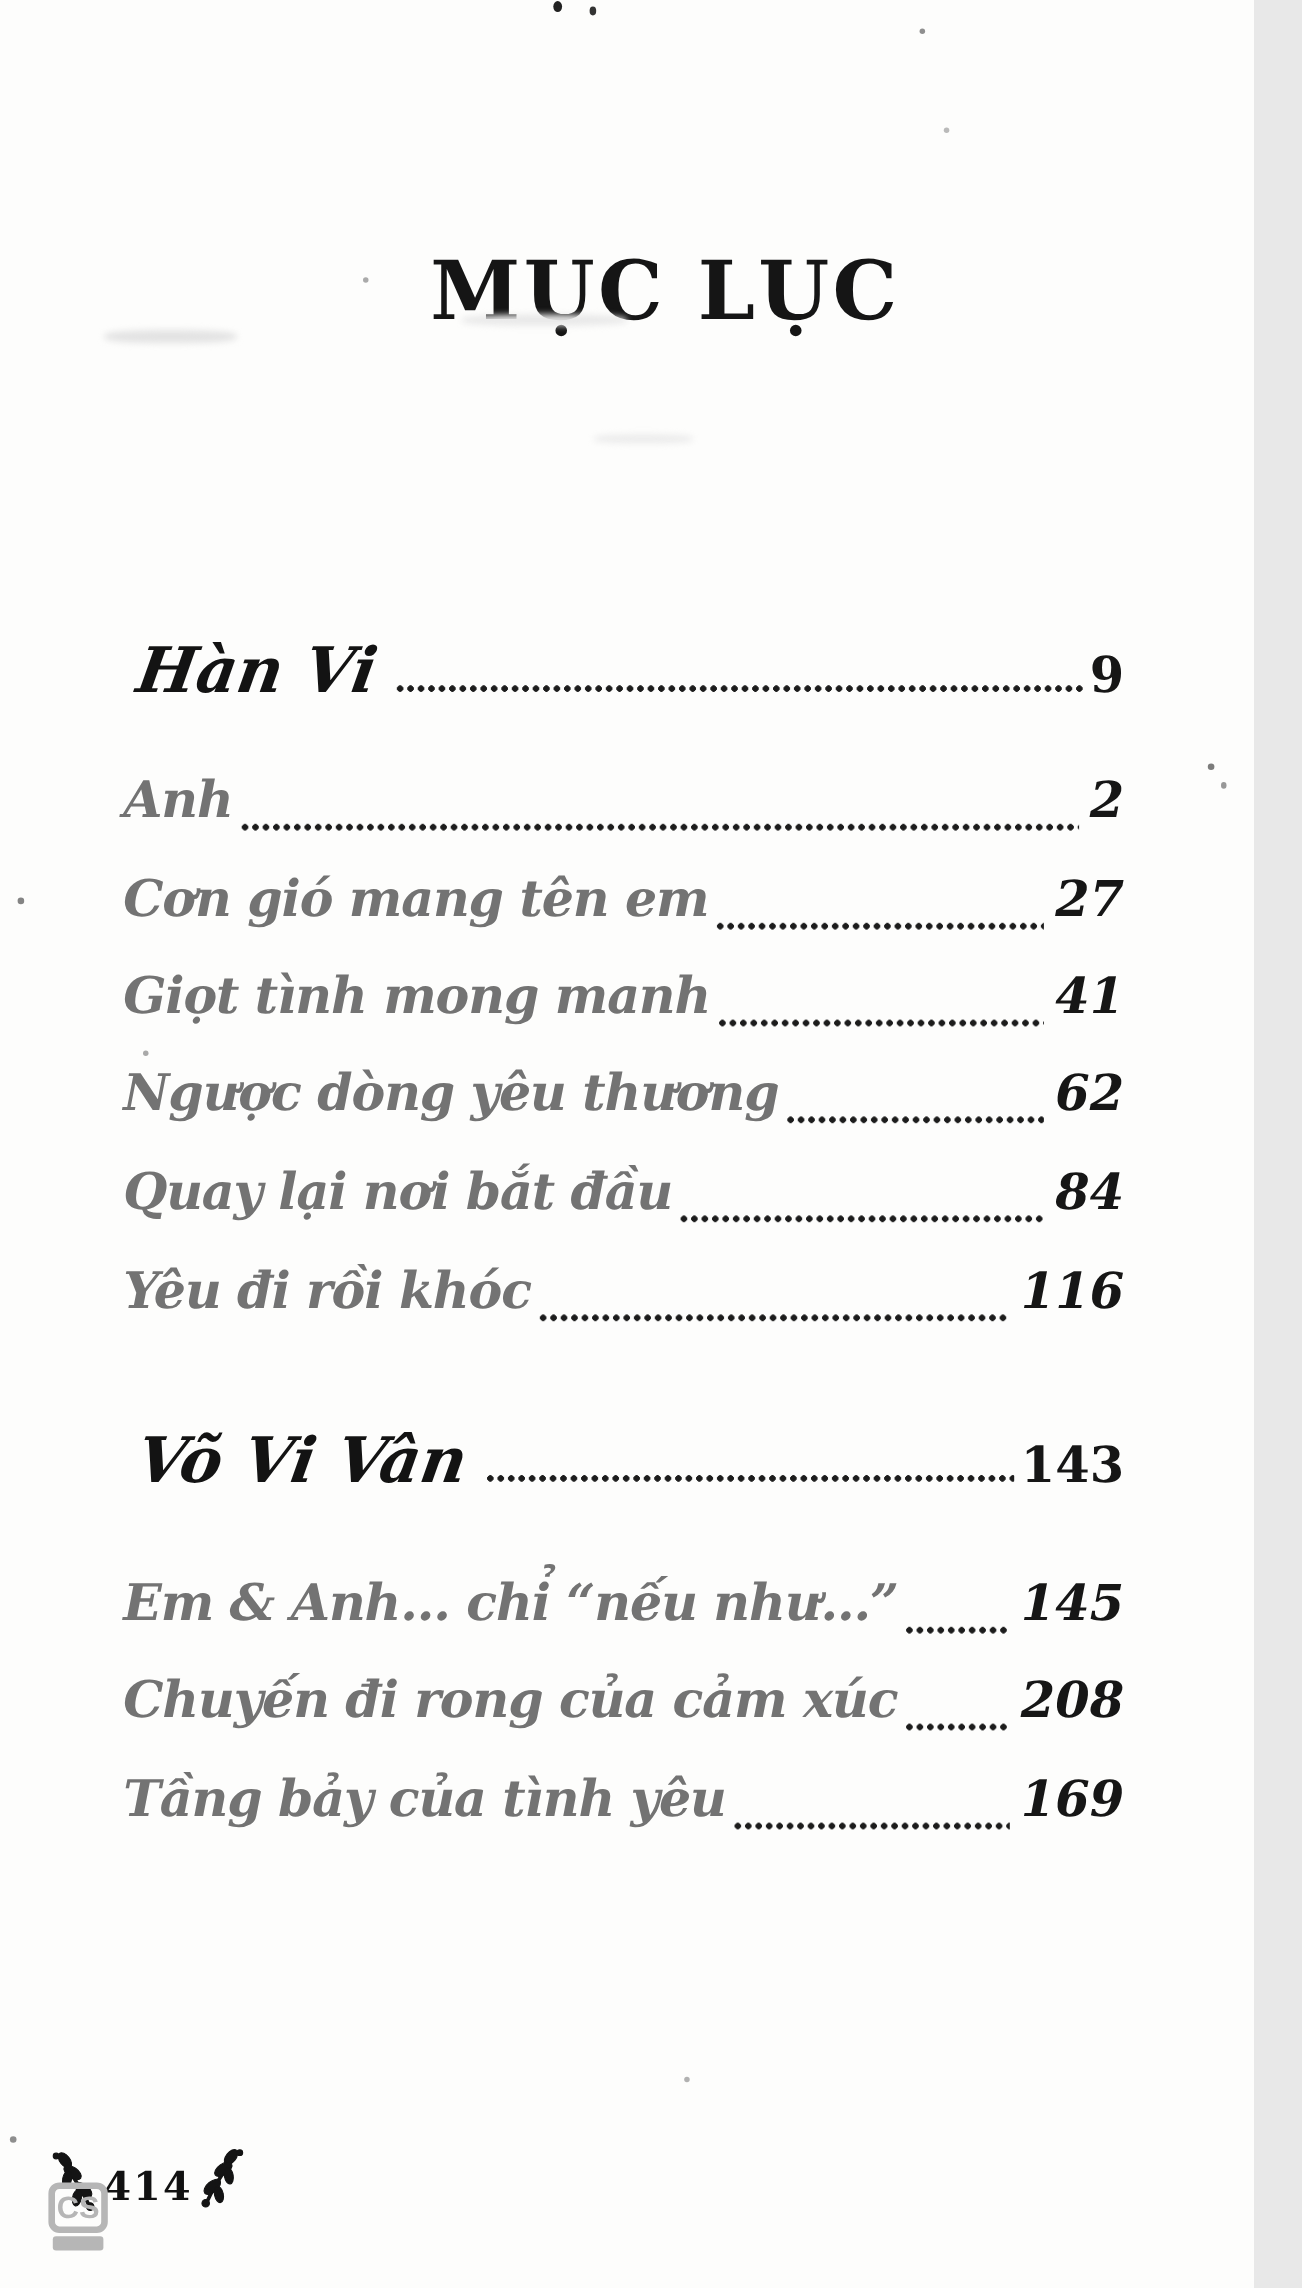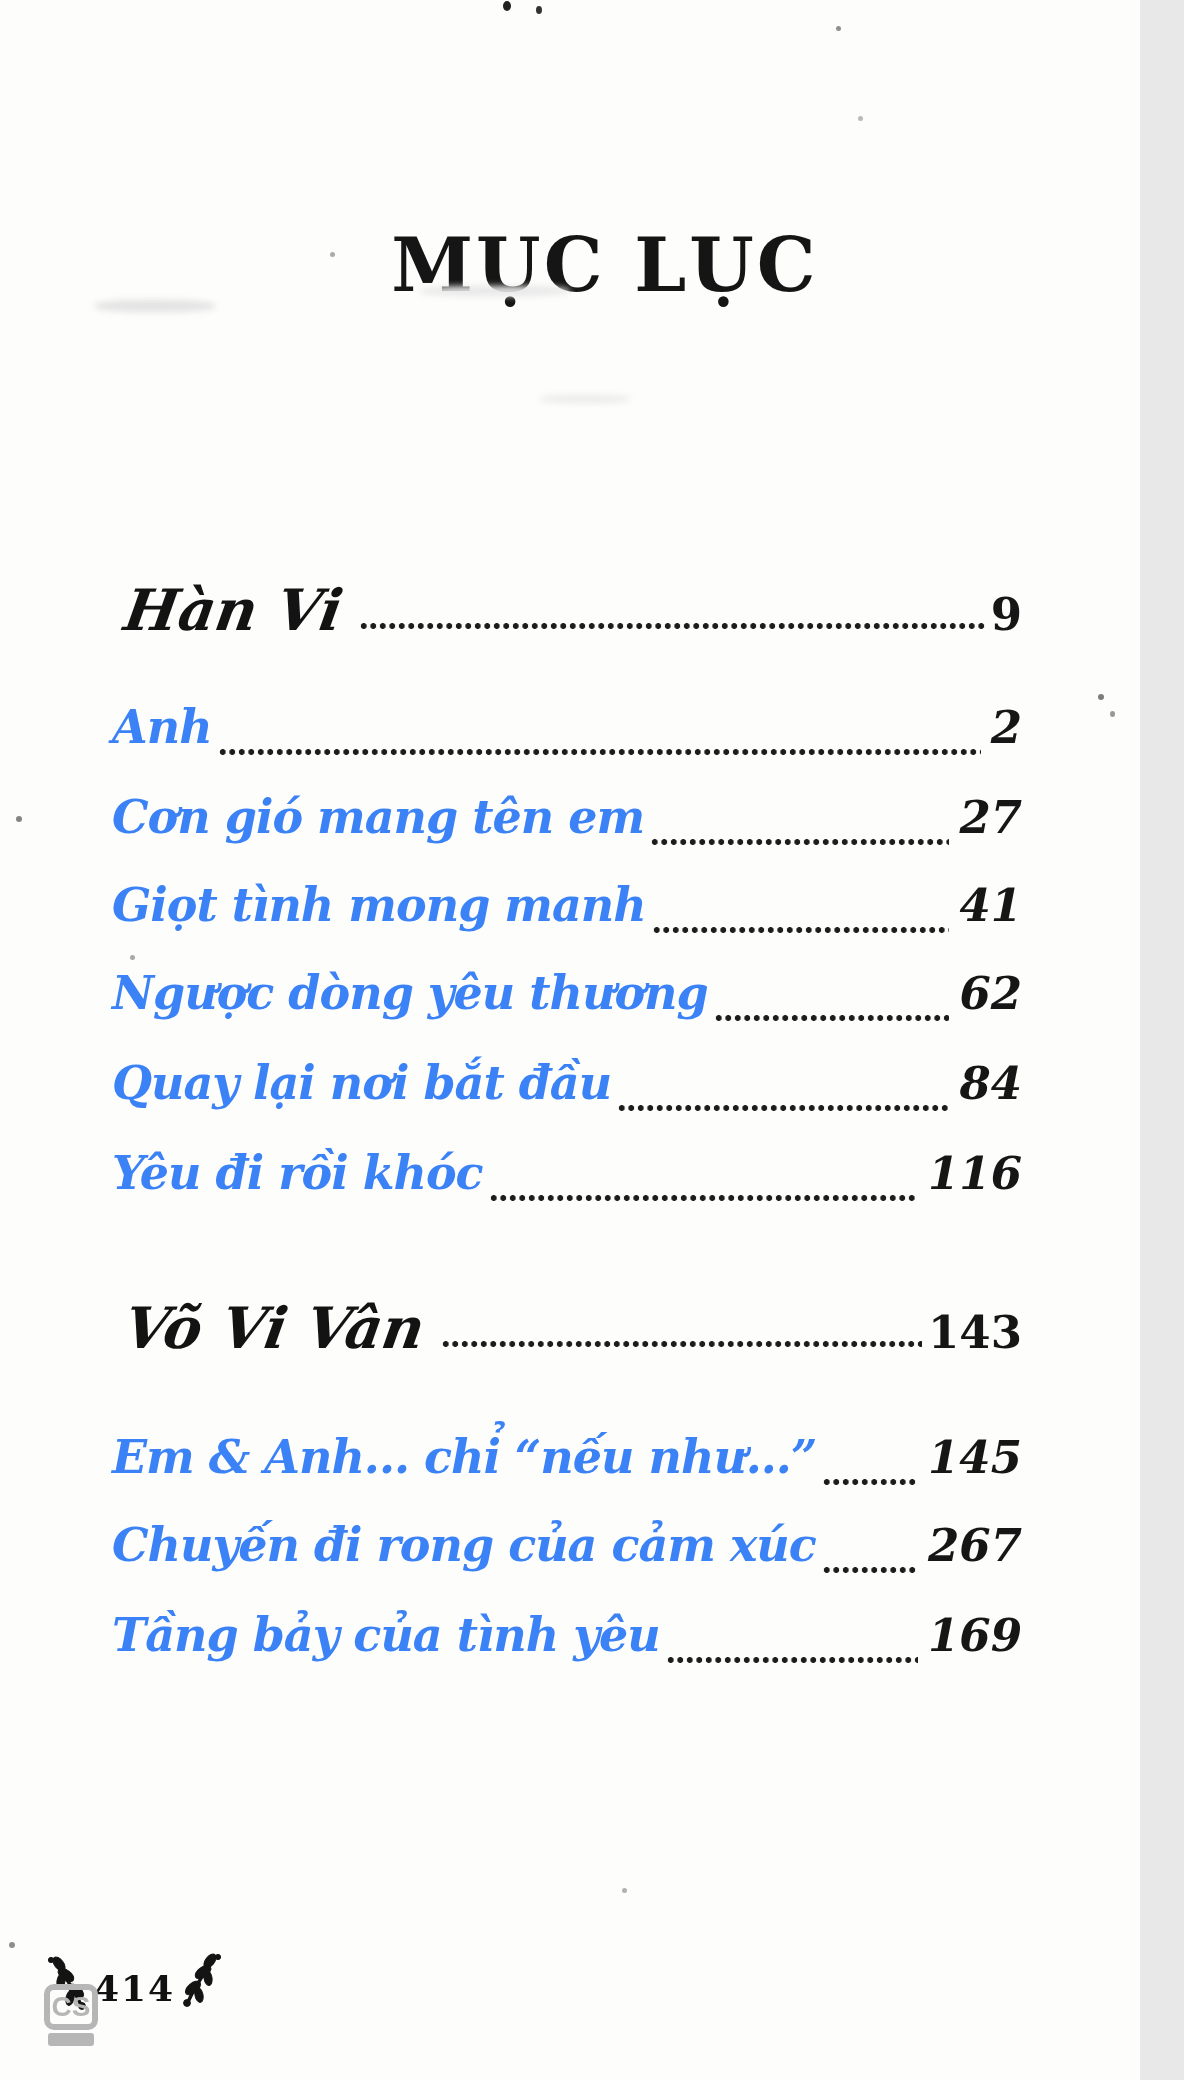--- a/index.html
+++ b/index.html
@@ -28,21 +28,21 @@
     display:flex;
     align-items:baseline;
     height:68px;
   }
   .entry-title{
     font-style:italic;
     font-weight:bold;
     font-size:46px;
     letter-spacing:-1px;
     white-space:nowrap;
-    color:#3b82f6;
+    color:#737373;
   }
   .author-name{
     font-style:italic;
     font-weight:bold;
     font-size:57px;
     letter-spacing:0px;
     transform:skewX(-9deg);
     transform-origin:left bottom;
     white-space:nowrap;
     color:#131313;
@@ -195,21 +195,21 @@
     </div>
 
     <div class="row r-e6">
       <span class="entry-title">Em &amp; Anh... chỉ “nếu như...”</span>
       <span class="leader"></span>
       <span class="pagenum">145</span>
     </div>
     <div class="row r-e7">
       <span class="entry-title">Chuyến đi rong của cảm xúc</span>
       <span class="leader"></span>
-      <span class="pagenum">267</span>
+      <span class="pagenum">208</span>
     </div>
     <div class="row r-e8">
       <span class="entry-title">Tầng bảy của tình yêu</span>
       <span class="leader"></span>
       <span class="pagenum">169</span>
     </div>
 
   </div>
 
   <div class="footer">

